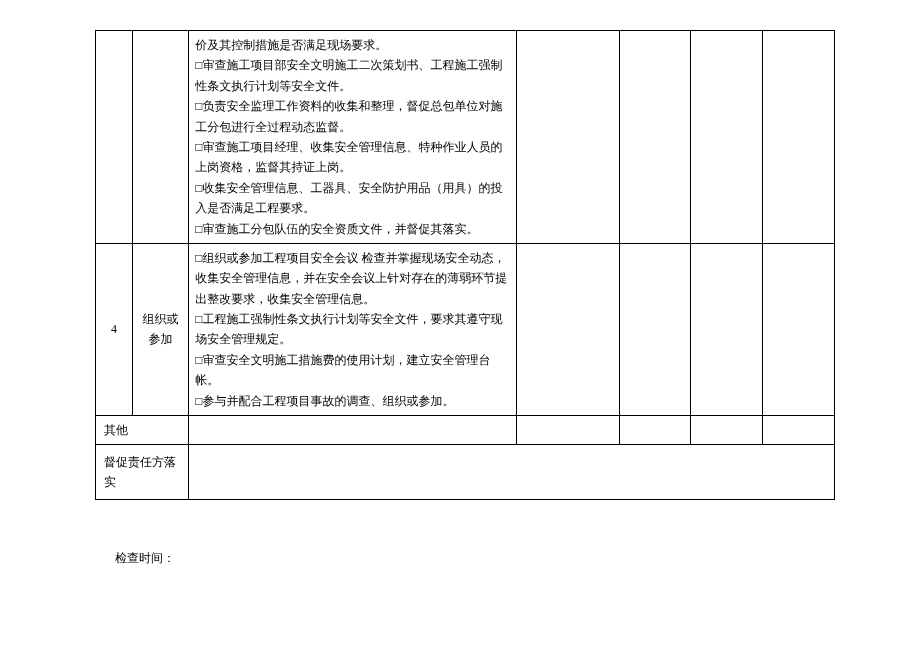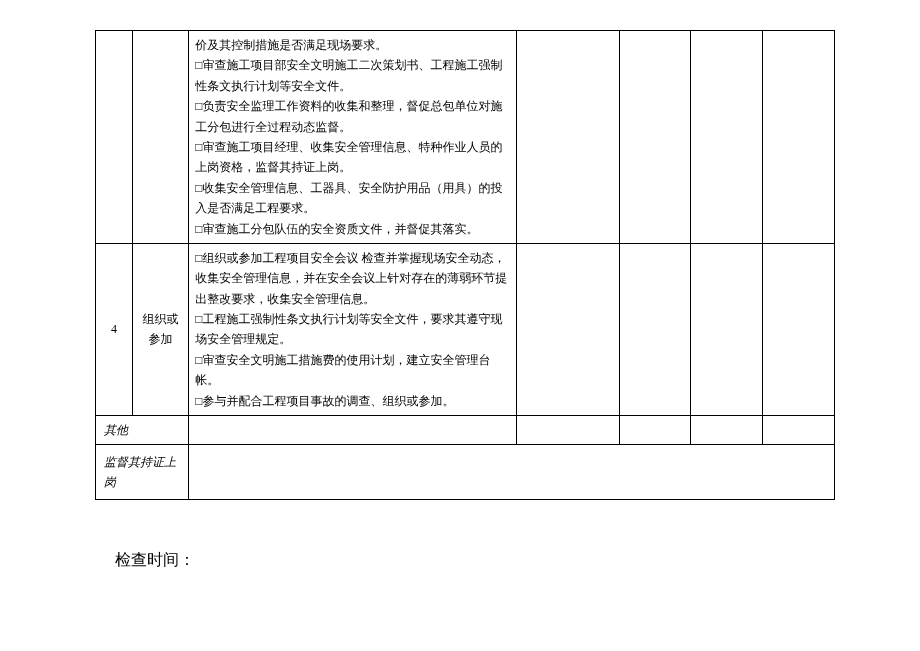--- a/index.html
+++ b/index.html
@@ -30,27 +30,27 @@
       line-height: 1.7;
     }
     .col-idx { width: 36px; text-align: center; }
     .col-cat { width: 55px; text-align: center; }
     .col-content { width: 320px; text-align: left; }
     .col-c4 { width: 100px; }
     .col-c5 { width: 70px; }
     .col-c6 { width: 70px; }
     .col-c7 { width: 70px; }
     .row3-item { display: block; }
-    .other-label { width: 90px; text-align: left; padding-left: 8px; font-style: italic; }
+    .other-label { width: 90px; text-align: left; padding-left: 8px; }
     .sign-row td { height: 55px; }
     .footer {
       position: absolute;
       left: 115px;
       top: 550px;
-      font-size: 16px;
+      font-size: 12px;
     }
   </style>
 </head>
 <body>
 <div class="page">
 
 <table>
   <tbody>
         <tr>
     <td class="col-idx"></td>
@@ -84,21 +84,21 @@
   </tr>
   <tr>
     <td colspan="2" class="other-label">其他</td>
     <td class="col-content"></td>
     <td class="col-c4"></td>
     <td class="col-c5"></td>
     <td class="col-c6"></td>
     <td class="col-c7"></td>
   </tr>
   <tr class="sign-row">
-    <td colspan="2" class="other-label">监督其持证上岗</td>
+    <td colspan="2" class="other-label">督促责任方落实</td>
     <td colspan="5"></td>
   </tr>
 </tbody>
     </table>
 
 <div class="footer">检查时间：</div>
 
 </div>
 
 </body></html>

